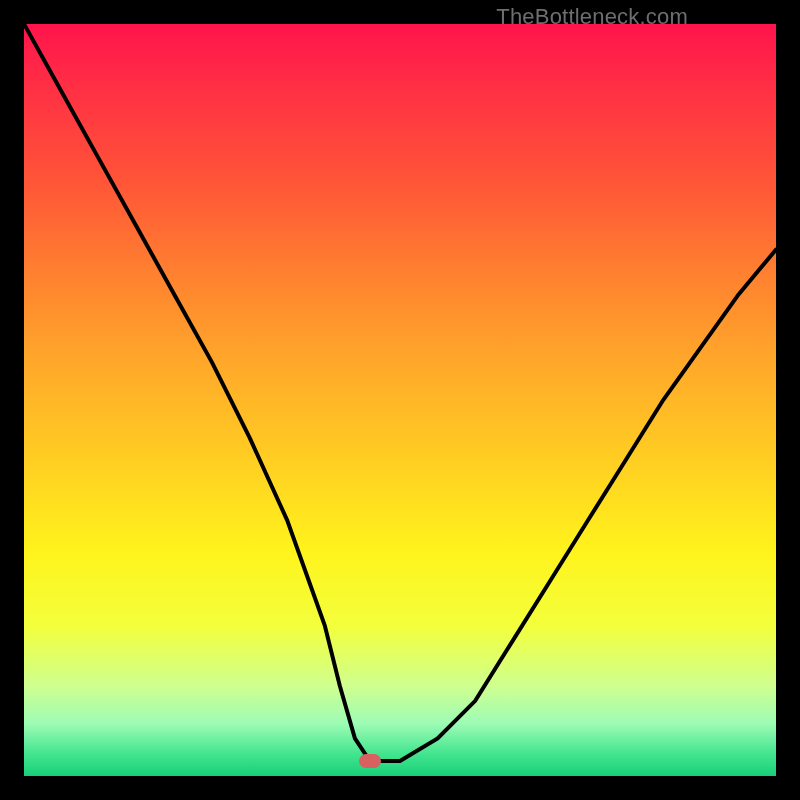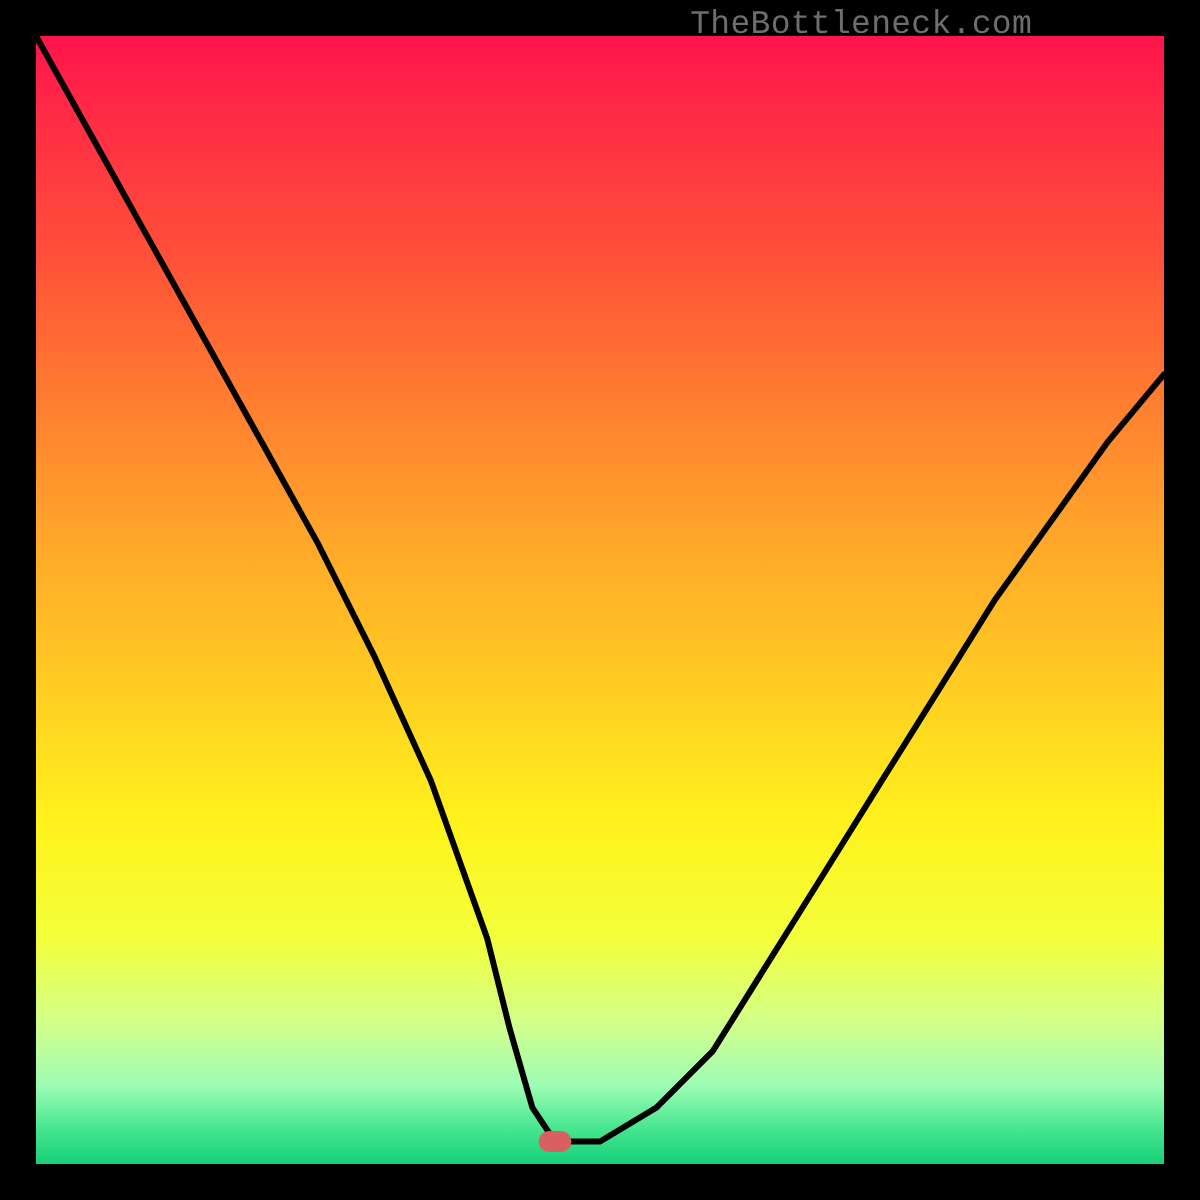--- a/index.html
+++ b/index.html
@@ -9,21 +9,20 @@
     height: 800px;
     background: #000;
     overflow: hidden;
     font-family: Arial, Helvetica, sans-serif;
   }
   .frame {
     position: relative;
     width: 698px;
     height: 800px;
     background: #000;
-    font-family: Liberation Mono, monospace;
   }
   .plot {
     position: absolute;
     left: 24px;
     top: 24px;
     width: 752px;
     height: 752px;
     background: linear-gradient(
       to bottom,
       #ff144c 0%,

